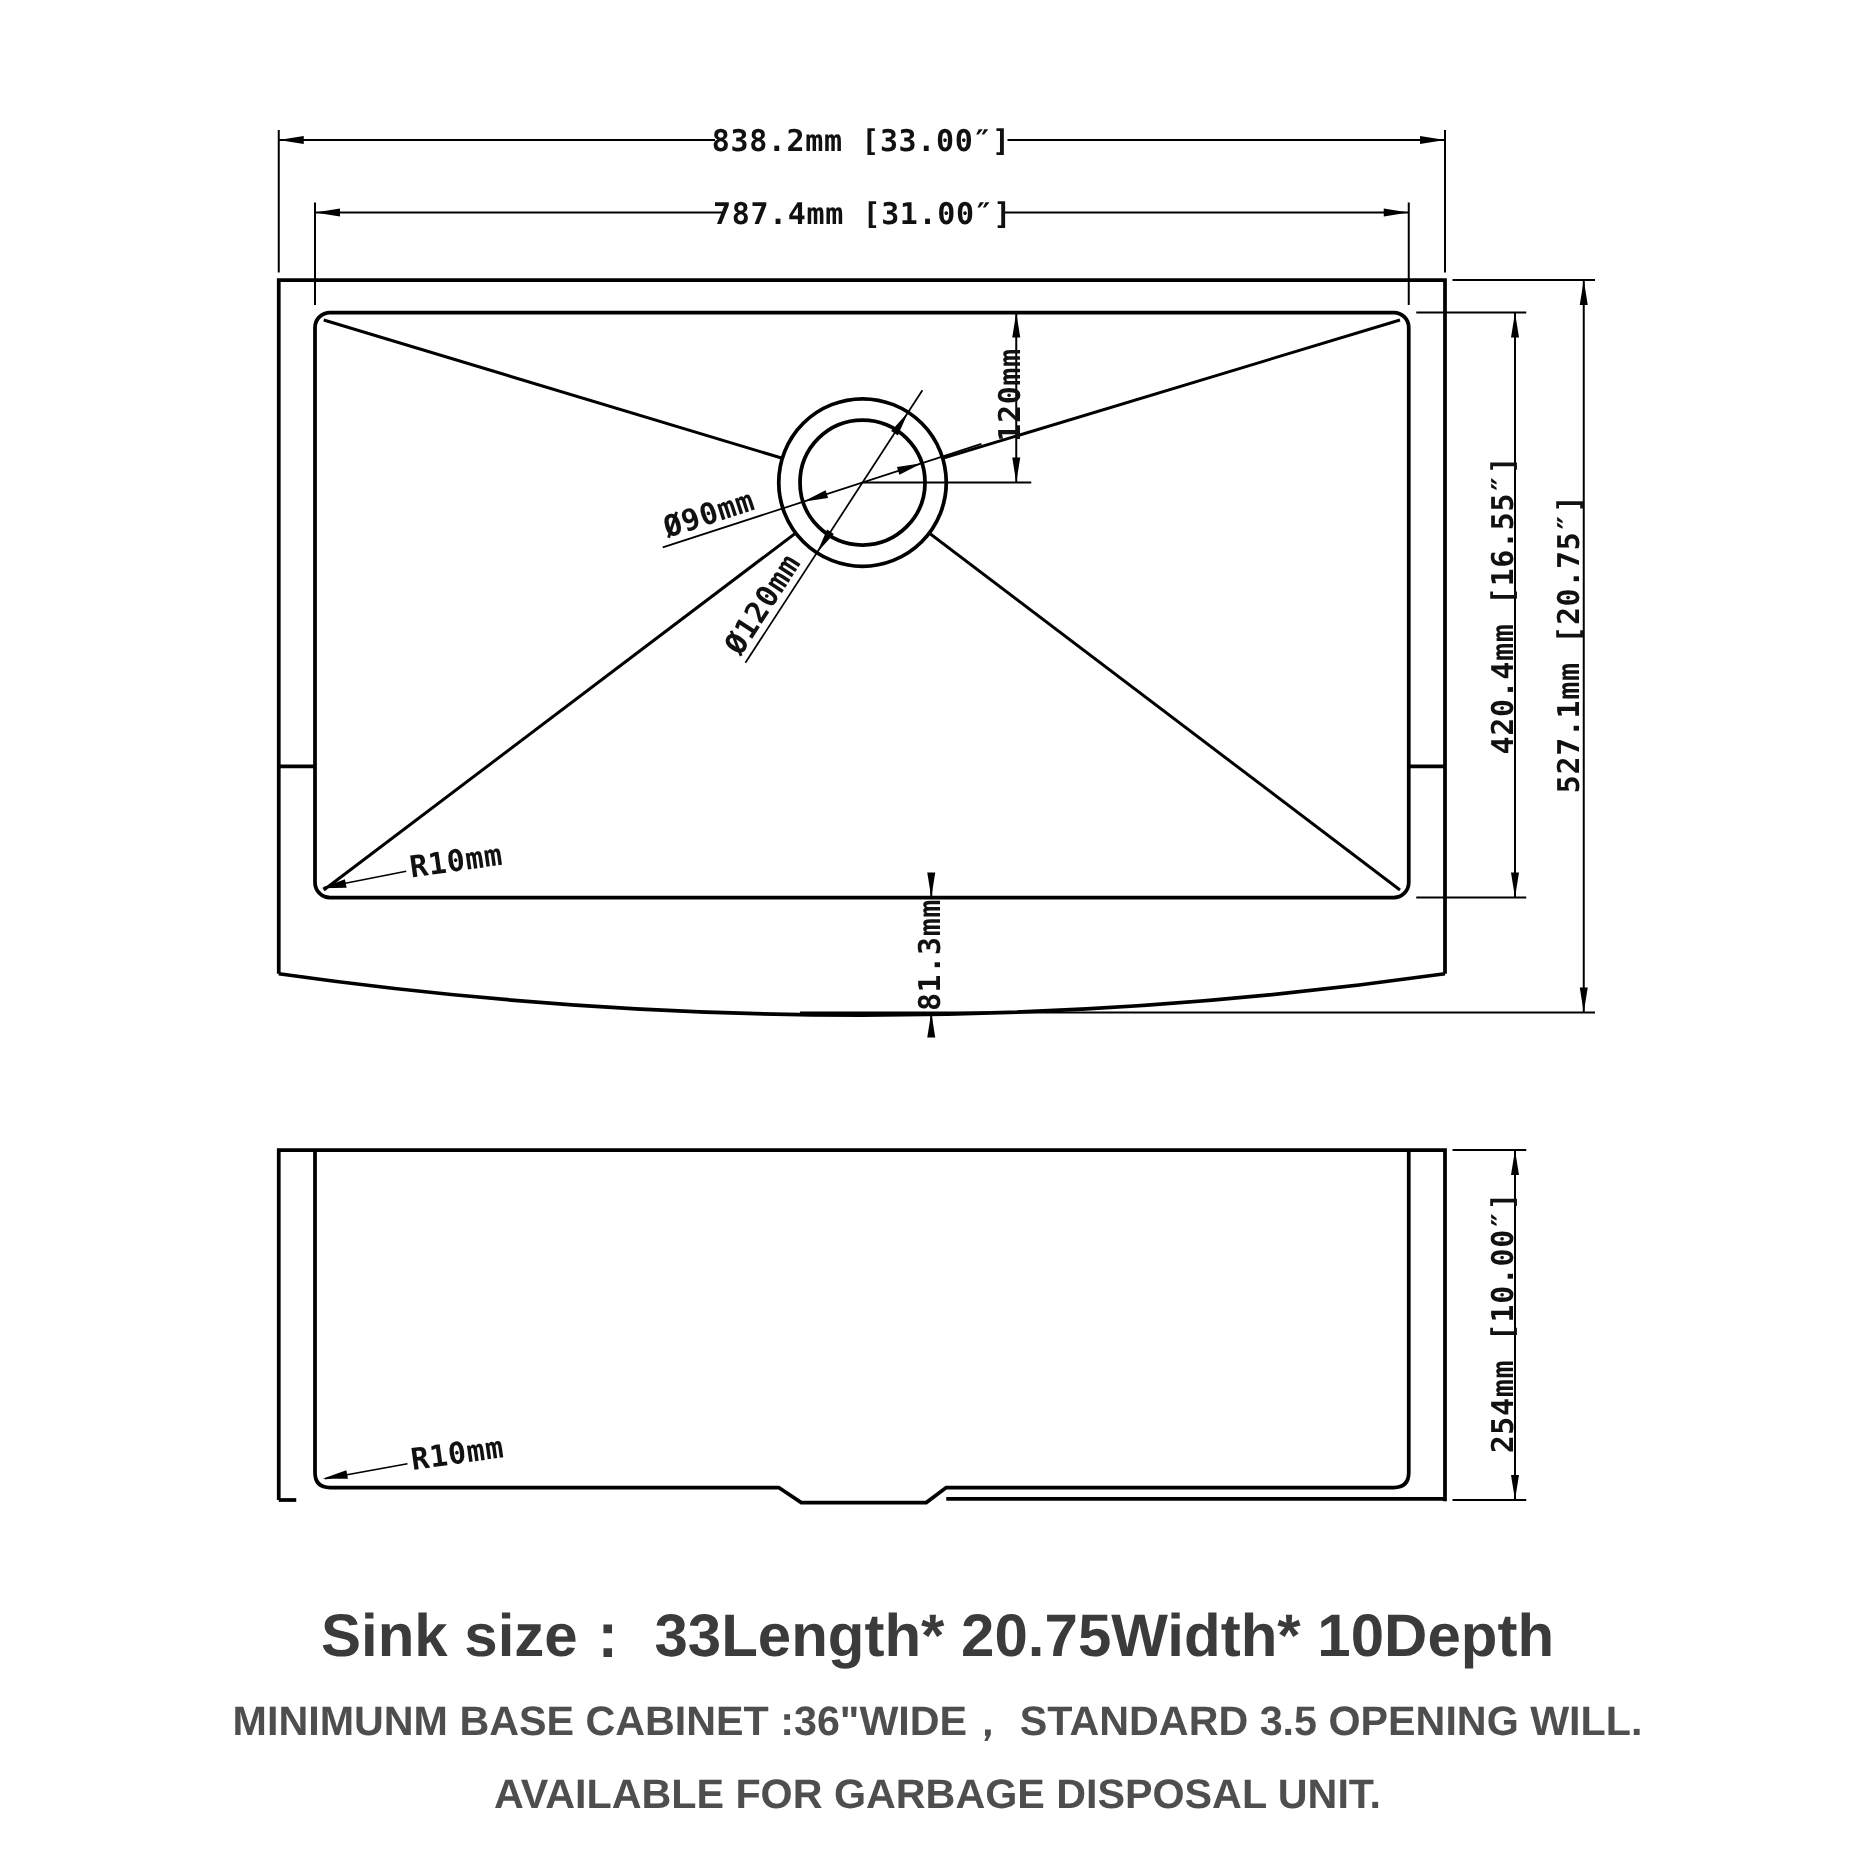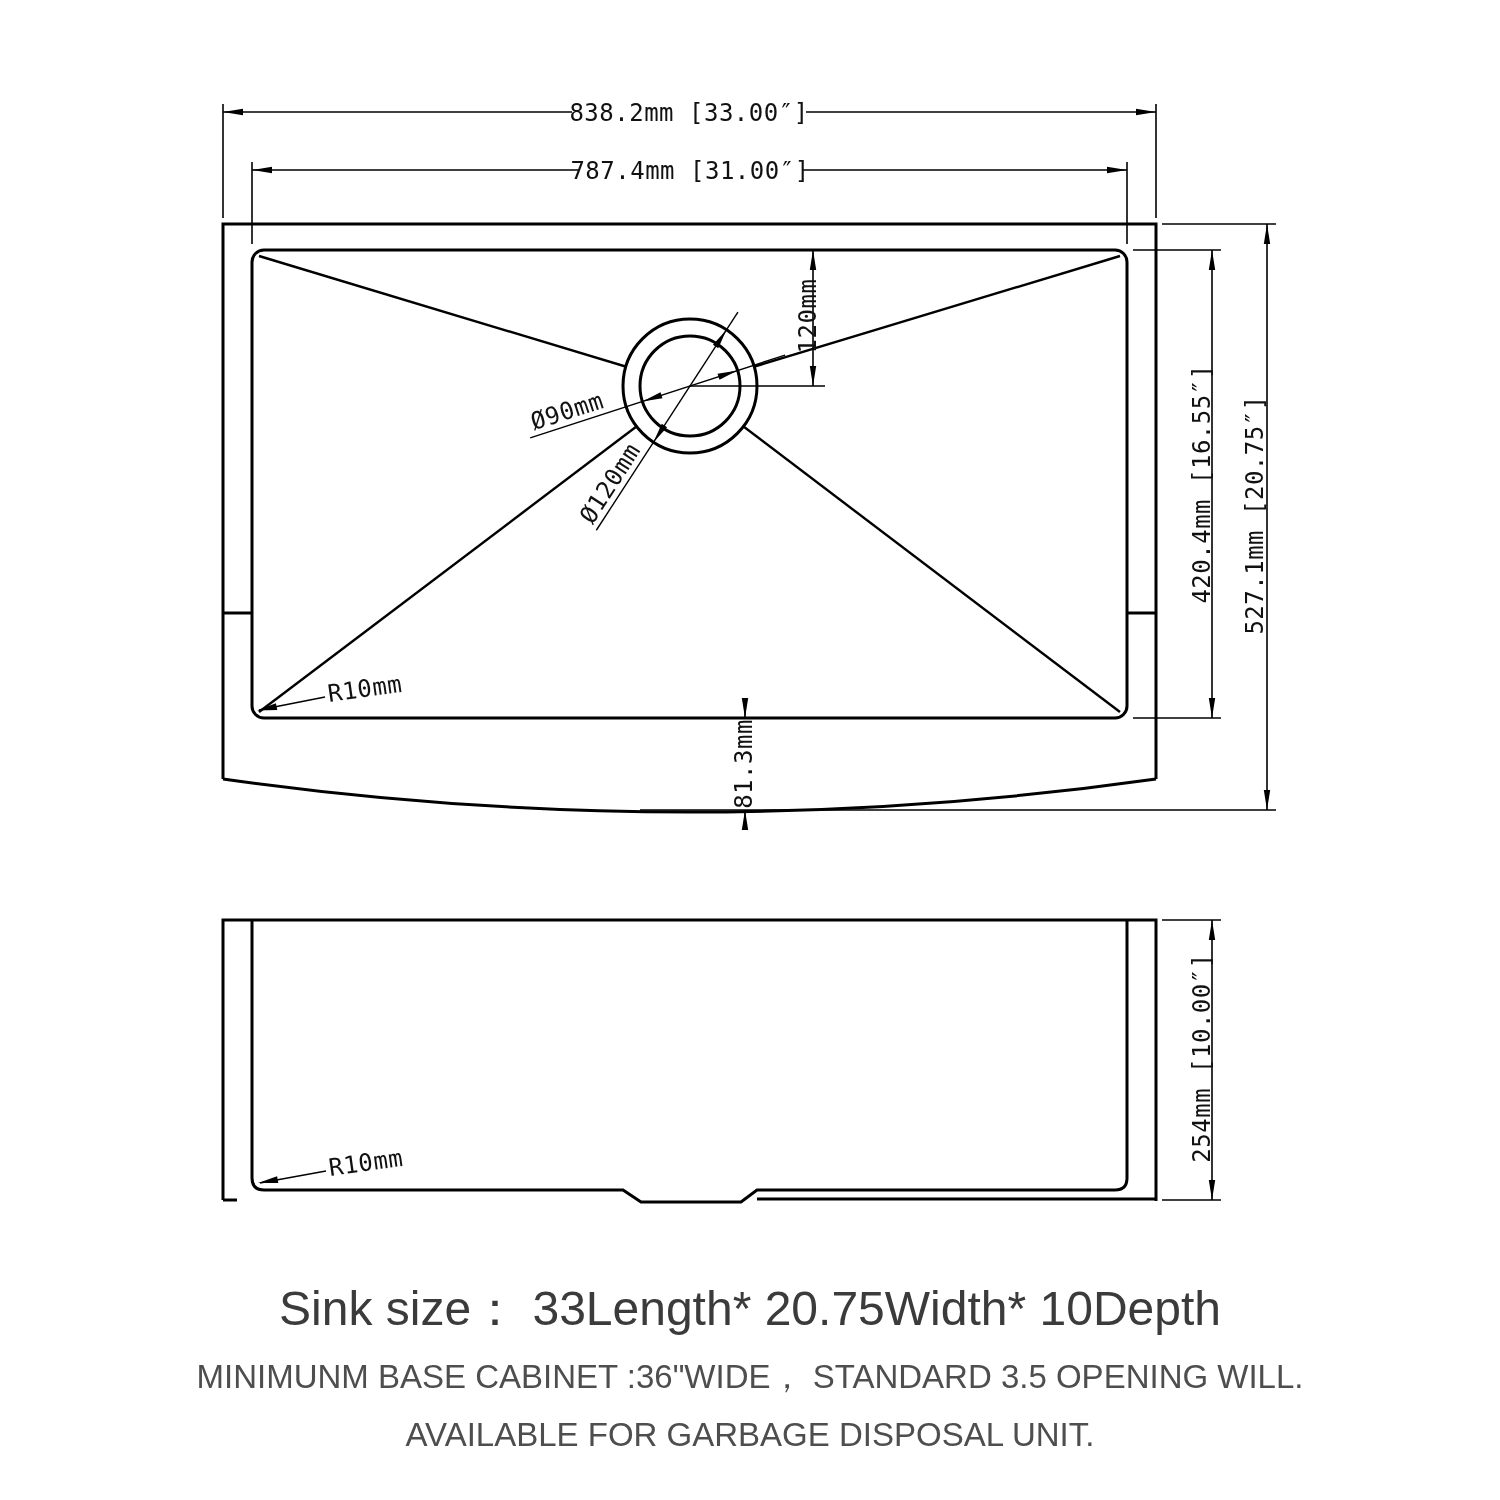--- a/index.html
+++ b/index.html
@@ -1,16 +1,16 @@
 <!DOCTYPE html>
 <html><head>
 <meta charset="utf-8">
 <style>
   html,body{margin:0;padding:0;background:#ffffff;}
-  .page{width:1360px;height:1500px;background:#fff;position:relative;overflow:hidden;}
+  .page{width:1360px;height:1500px;background:#fff;position:relative;overflow:hidden;font-weight:bold;}
   svg{display:block;}
   .dimtxt{font-family:"DejaVu Sans Mono",monospace;font-size:24px;fill:#111;letter-spacing:.5px;}
   .footer1{font-family:"Liberation Sans",sans-serif;font-size:48px;fill:#3b3b3b;}
   .footer2{font-family:"Liberation Sans",sans-serif;font-size:33px;fill:#4e4e4e;}
   .thick{stroke:#000;stroke-width:3;fill:none;}
   .mid{stroke:#000;stroke-width:2.4;fill:none;}
   .thin{stroke:#000;stroke-width:1.6;fill:none;}
   .leader{stroke:#000;stroke-width:1.4;fill:none;}
   .arrow{fill:#000;stroke:none;}
 </style>

